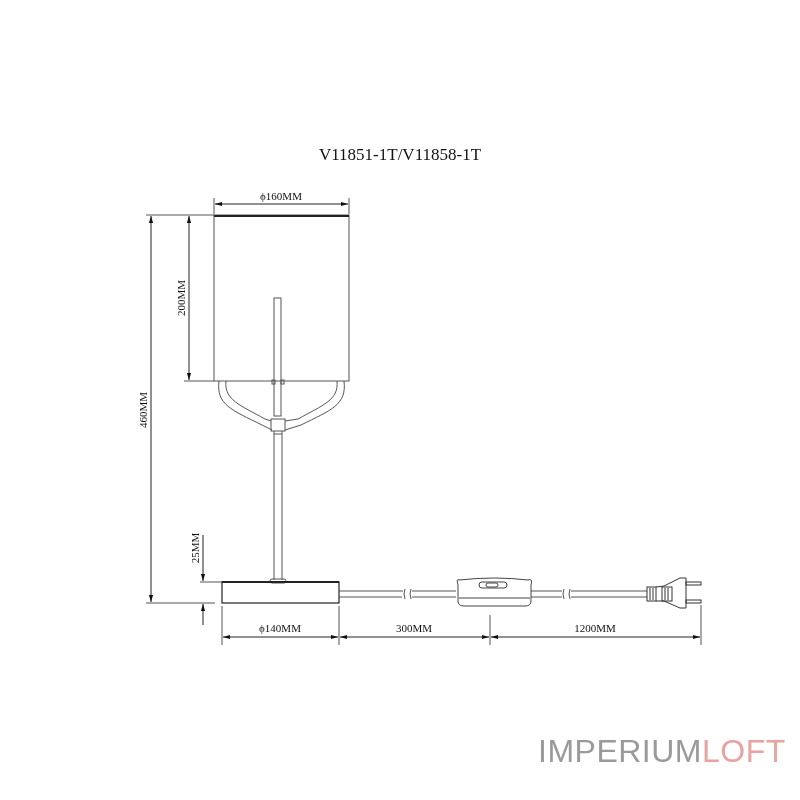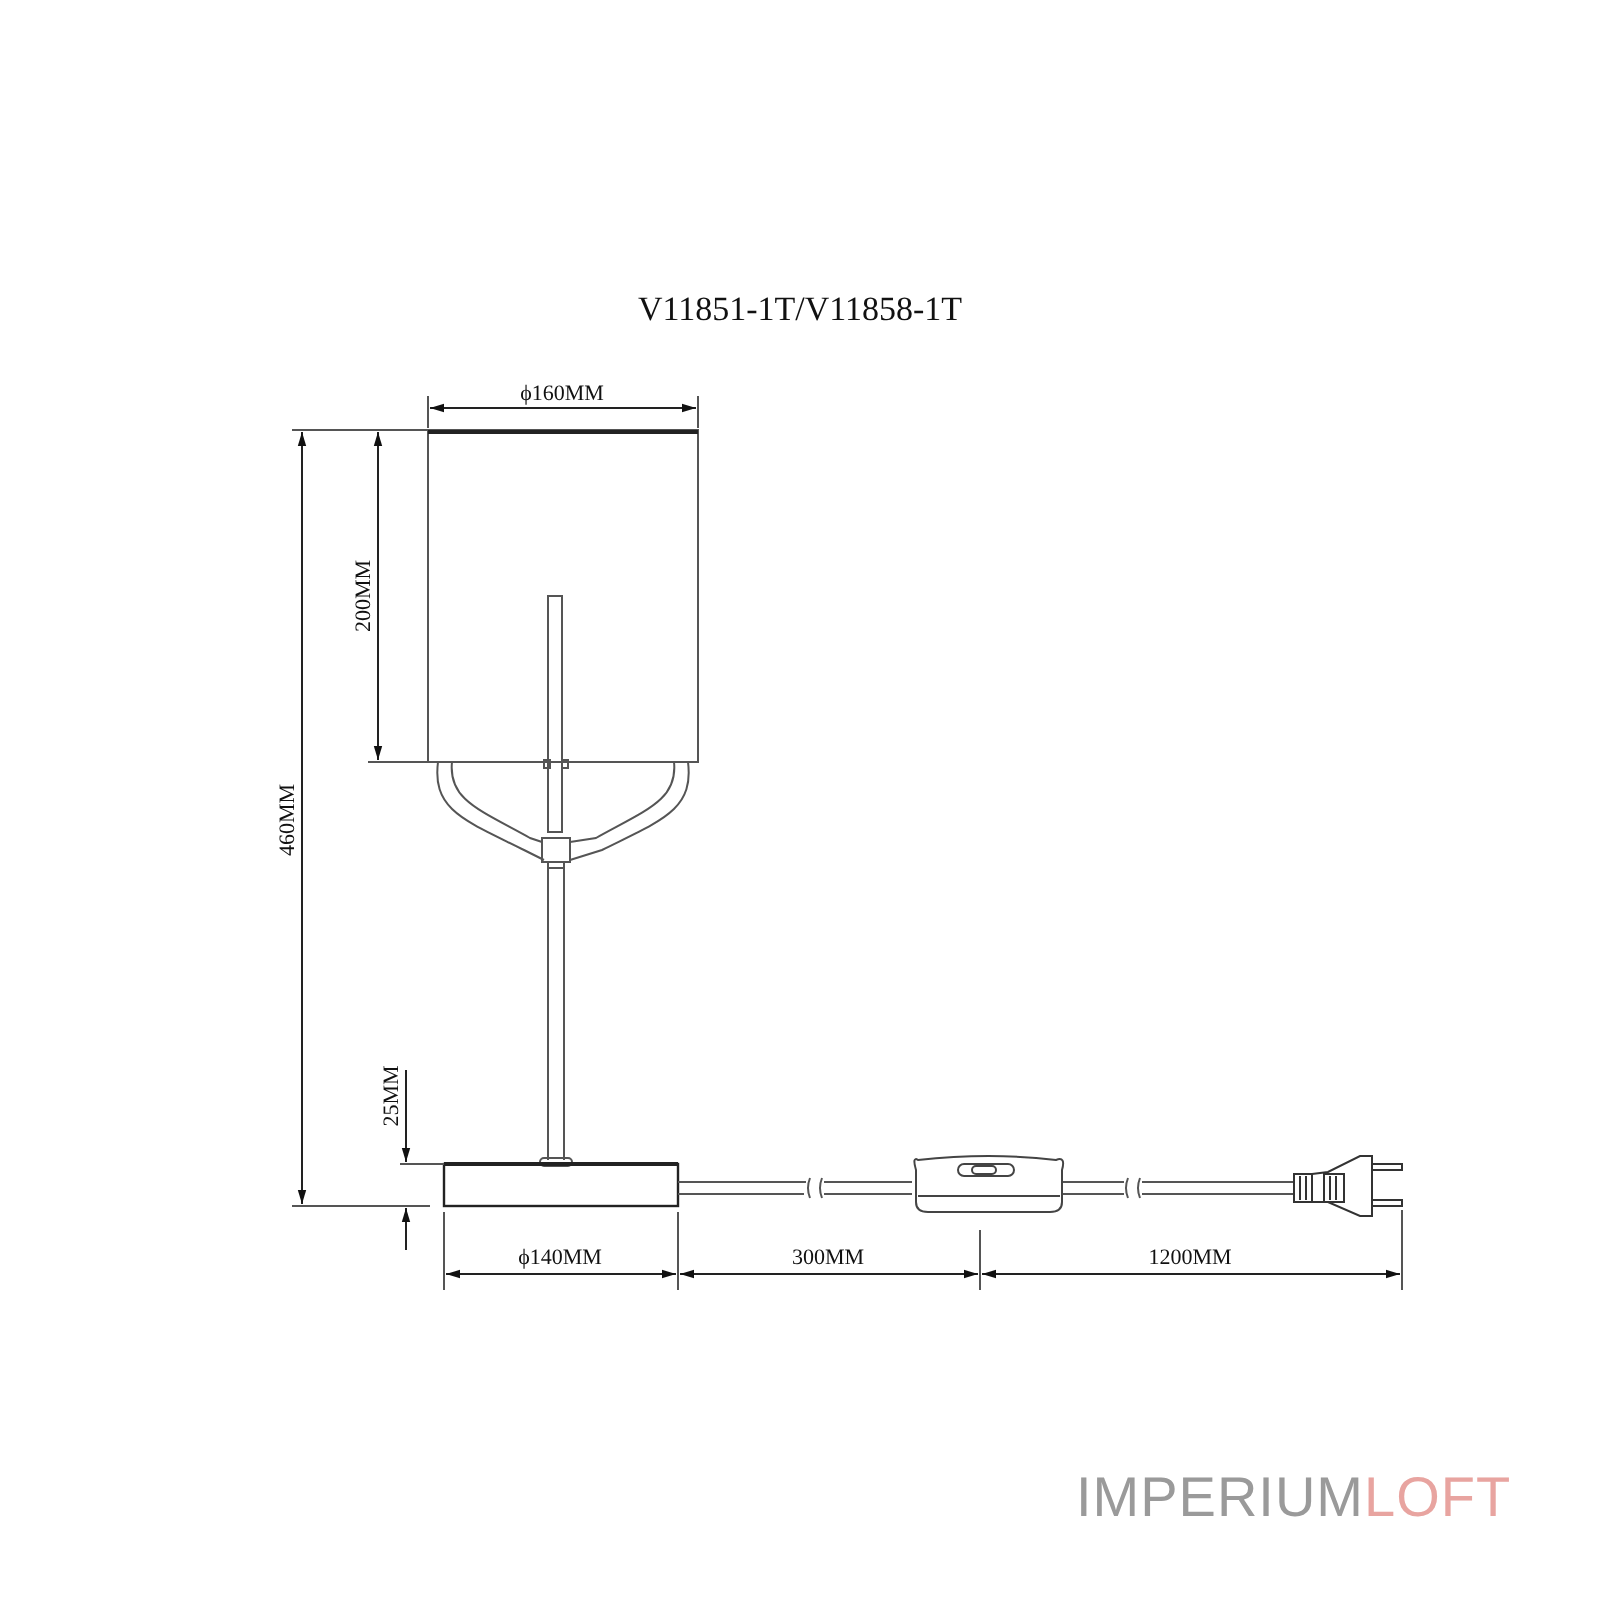--- a/index.html
+++ b/index.html
@@ -5,21 +5,21 @@
   html, body { margin: 0; padding: 0; background: #ffffff; }
   body { width: 800px; height: 800px; position: relative; overflow: hidden; }
   .title {
     position: absolute; left: 0; top: 145px; width: 800px; text-align: center;
     font-family: "Liberation Serif", "DejaVu Serif", serif; font-size: 17px; color: #111;
   }
   svg { position: absolute; left: 0; top: 0; }
   .dim { font-family: "Liberation Serif", "DejaVu Serif", serif; font-size: 11px; fill: #111; }
   .brand {
     position: absolute; left: 538px; top: 733px;
-    font-family: "Liberation Sans", "DejaVu Sans", sans-serif; font-size: 28px; font-weight: 300;
+    font-family: "Liberation Sans", "DejaVu Sans", sans-serif; font-size: 32px; font-weight: 300;
     letter-spacing: 0.5px;
   }
   .brand .a { color: #9a9a9a; }
   .brand .b { color: #e8a4a0; }
 </style>
 </head>
 <body>
 
 <div class="title">V11851-1T/V11858-1T</div>
 

